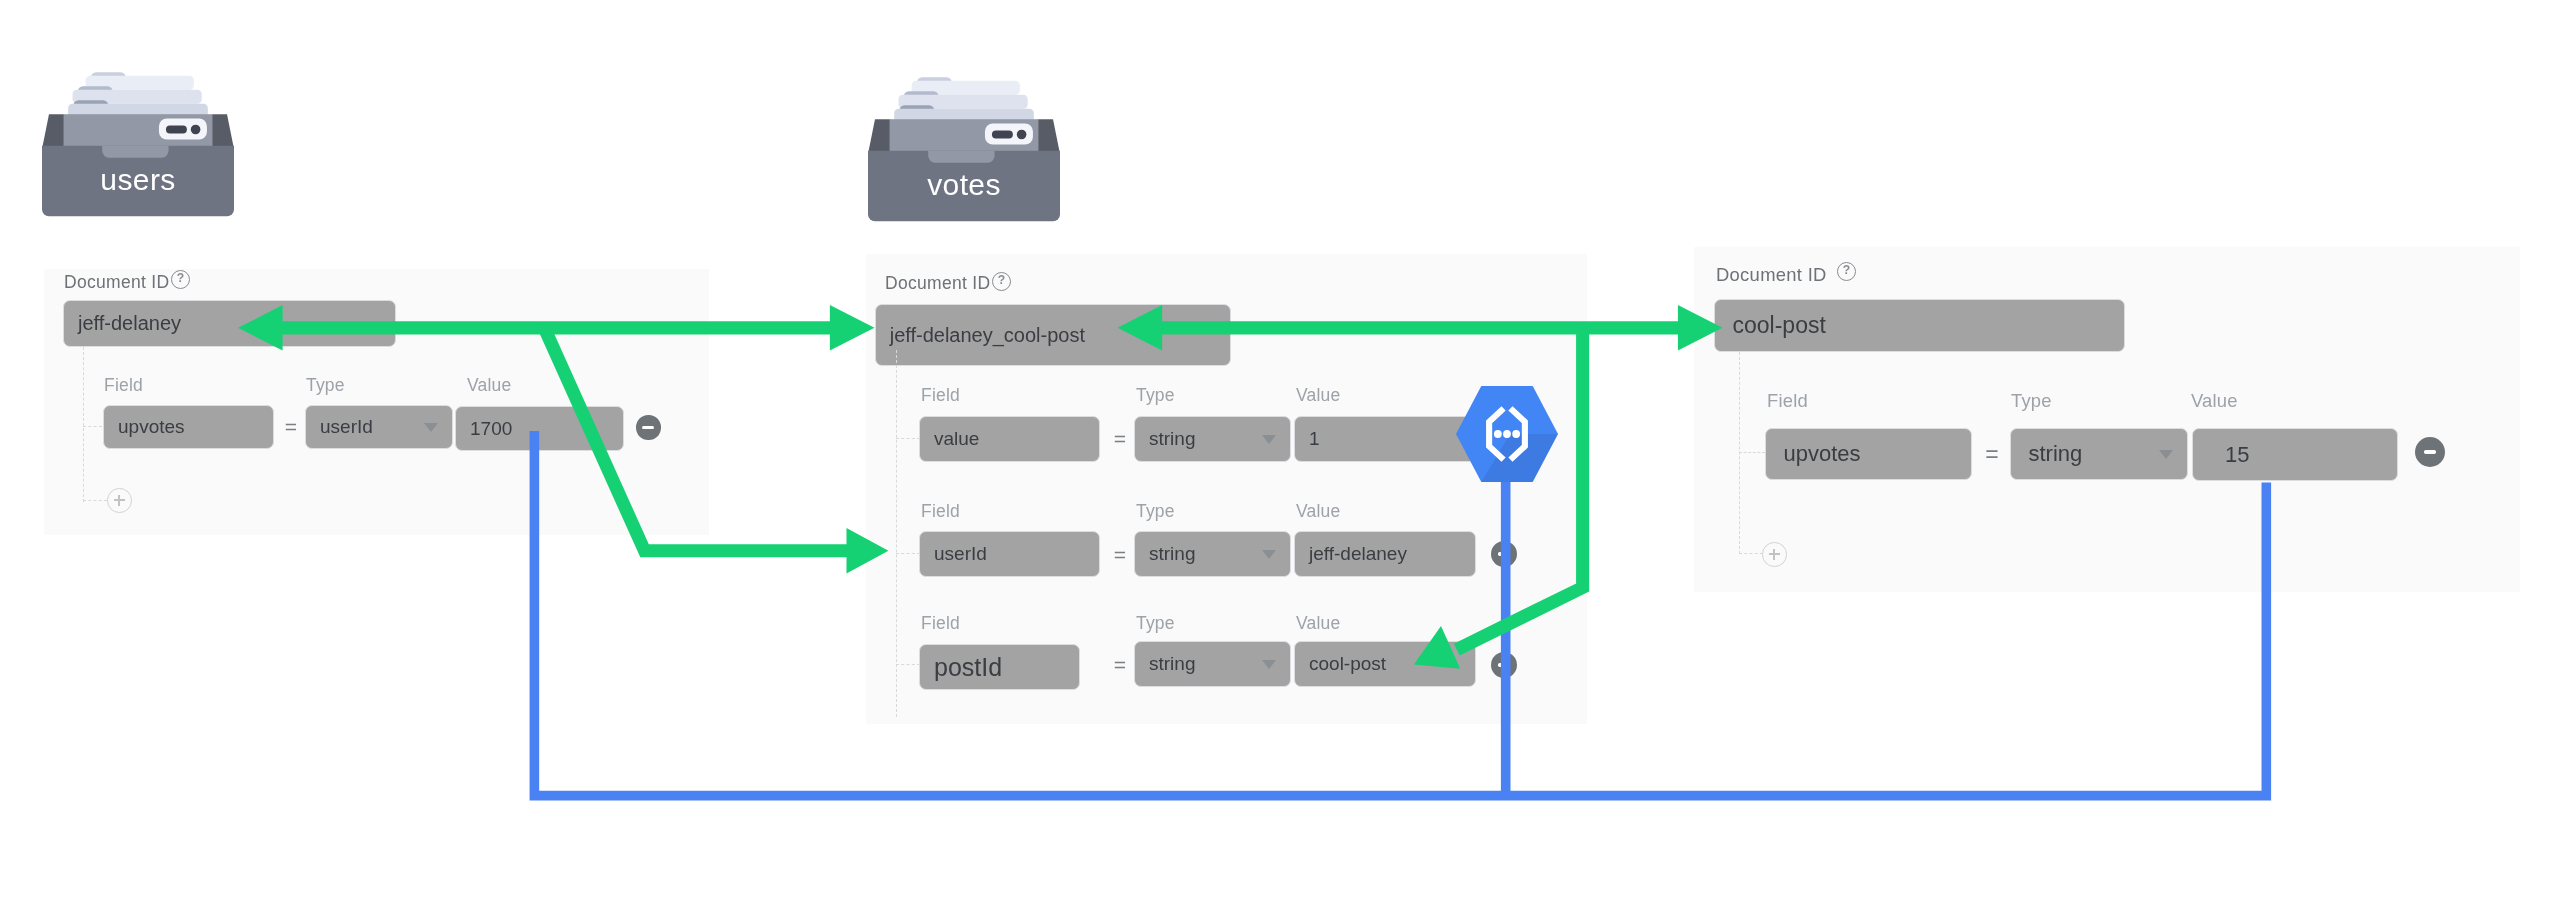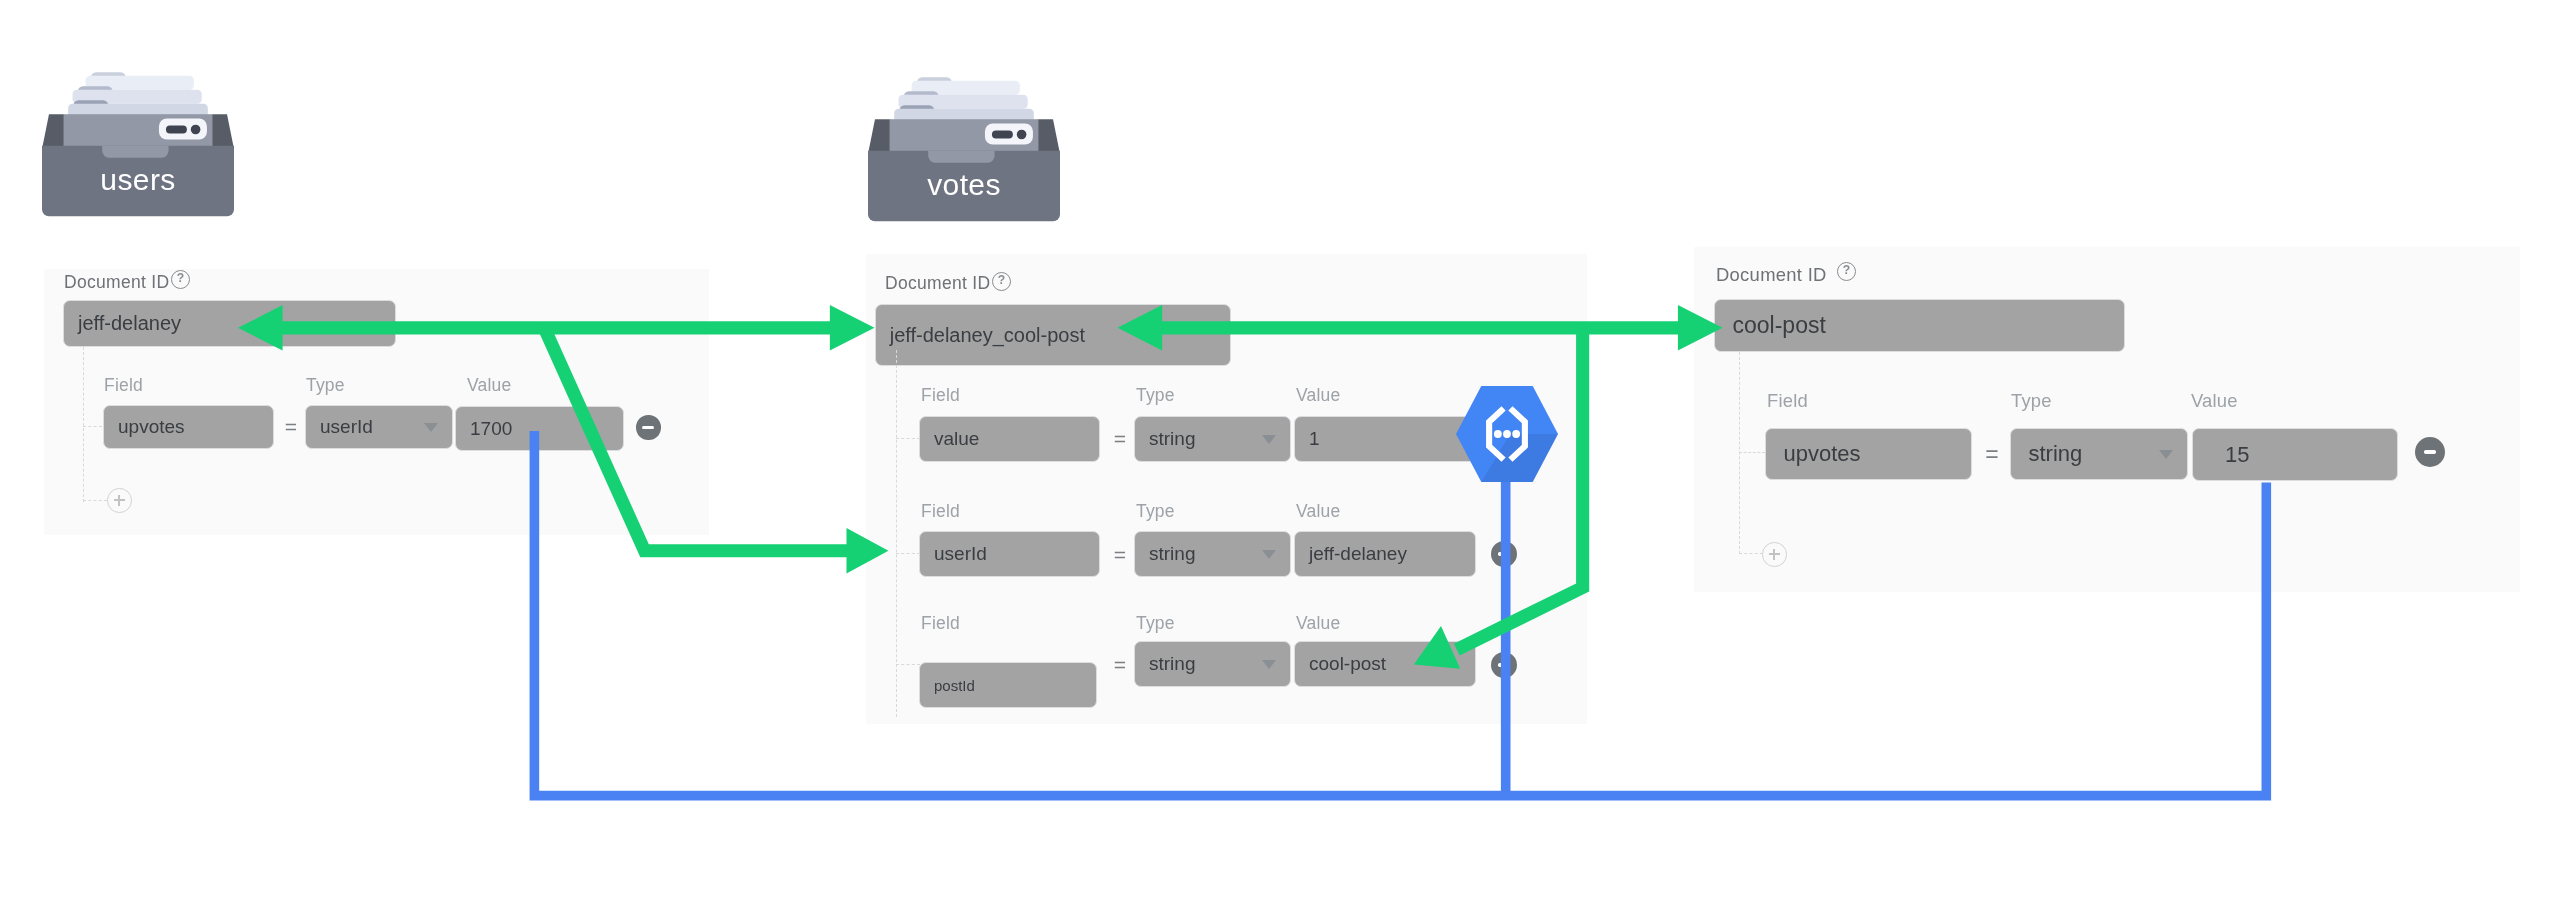--- a/index.html
+++ b/index.html
@@ -150,21 +150,21 @@
     <div class="tinput dd" style="left:268px;top:277px;width:157px;height:46px;font-size:19px;">
       <span>string</span>
       <span class="caret"></span>
     </div>
     <div class="tinput" style="left:428px;top:277px;width:182px;height:46px;font-size:19px;">jeff-delaney</div>
     <div class="minusbtn" style="left:625px;top:287px;width:26px;height:26px;"></div>
 
     <span class="collabel" style="left:55px;top:359px;">Field</span>
     <span class="collabel" style="left:270px;top:359px;">Type</span>
     <span class="collabel" style="left:430px;top:359px;">Value</span>
-    <div class="tinput" style="left:53px;top:408px;width:178px;height:46px;font-size:15px;">postId</div>
+    <div class="tinput" style="left:53px;top:390px;width:161px;height:46px;font-size:25px;">postId</div>
     <span class="eq" style="left:254px;top:411px;">=</span>
     <div class="tinput dd" style="left:268px;top:387px;width:157px;height:46px;font-size:19px;">
       <span>string</span>
       <span class="caret"></span>
     </div>
     <div class="tinput" style="left:428px;top:387px;width:182px;height:46px;font-size:19px;">cool-post</div>
     <div class="minusbtn" style="left:625px;top:398px;width:26px;height:26px;"></div>
   </div>
 
   <div class="panel lg" style="left:1694px;top:247px;width:826px;height:345px;">

